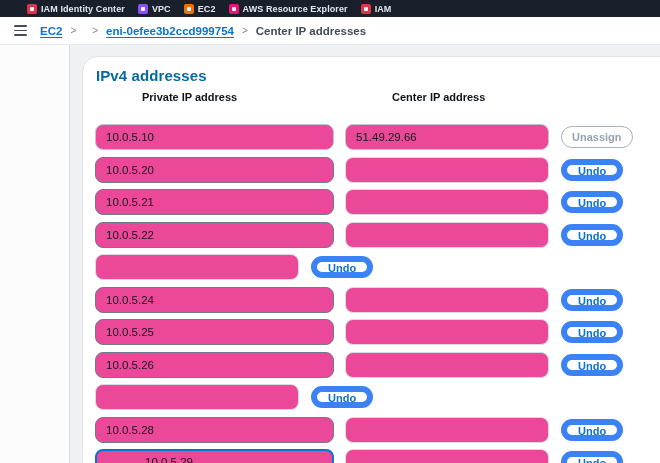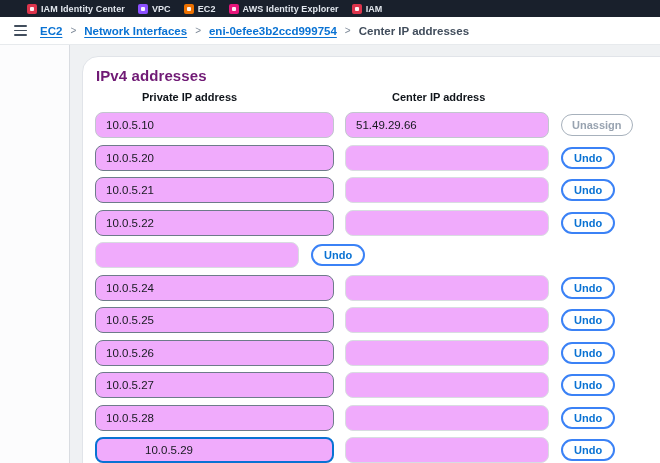--- a/index.html
+++ b/index.html
@@ -30,79 +30,78 @@
   .crumb-current { font-size:11.5px; font-weight:700; color:#414d5c; white-space:nowrap; }
 
   
   .main { position:relative; height:418px; background:#eff1f3; }
   .sidenav { position:absolute; left:0; top:0; bottom:0; width:70px; background:#fcfcfd;
              border-right:1px solid #d9dce1; }
   .card { position:absolute; left:82px; top:11px; right:-2px; bottom:-2px; background:#fff;
           border:1px solid #e1e4e9; border-top-left-radius:16px;
           padding:4px 0 0 12px; }
 
-  .card h2 { font-size:15px; line-height:18px; font-weight:700; color:#701a75;
+  .card h2 { font-size:15px; line-height:18px; font-weight:700; color:#0369a1;
              margin:6px 0 6px 1px; letter-spacing:.1px; }
-  .collabels { display:flex; margin-bottom:9px;padding-left:47px; }
+  .collabels { display:flex; margin-bottom:21px;padding-left:47px; }
   .collabel { font-size:11px; font-weight:700; color:#0f141a; }
   .collabel.c1 { width:239px; margin-right:11px; }
   .collabel.c2 { width:232px; }
 
   .row { display:flex; align-items:center; margin-bottom:6.5px; height:26px; }
   .ip { height:26px; border-radius:8px; padding:0 10px; font-size:11.5px; color:#16191f;
-        font-family:"Liberation Sans", sans-serif; background:#f0abfc; outline:none; }
+        font-family:"Liberation Sans", sans-serif; background:#ec4899; outline:none; }
   .ip.private { width:239px; margin-right:11px; }
   .ip.public  { width:204px; margin-right:12px; }
   .bdr-readonly { border:1px solid #c1c7ce; }
   .bdr-edited   { border:1.5px solid #6e7b8a; }
   .bdr-focused  { border:2px solid #0972d3;padding-left:48px; }
   .bdr-empty    { border:1px solid #d8dce1; }
 
   .btn { height:22px; border-radius:11px; background:#fff; font-weight:700; font-size:11px;
          font-family:"Liberation Sans", sans-serif; padding:0 11px; cursor:pointer;
          white-space:nowrap; }
-  .btn.outline  { border:2px solid #3b82f6; color:#0972d3;text-align:center; }
+  .btn.outline  { border:6px solid #3b82f6; color:#0972d3;text-align:center; }
   .btn.disabled { border:1.5px solid #a7b1bc; color:#98a3b0; padding:0 10px; cursor:default; }
 </style>
 </head>
 <body>
 
 <div class="tabstrip">
     <div class="btab">
     <span class="fav" style="background: rgb(221, 52, 76);"></span>
     <span class="btab-label">IAM Identity Center</span>
   </div>
     <div class="btab">
     <span class="fav" style="background: rgb(140, 79, 255);"></span>
     <span class="btab-label">VPC</span>
   </div>
     <div class="btab">
     <span class="fav" style="background: rgb(237, 113, 0);"></span>
     <span class="btab-label">EC2</span>
   </div>
     <div class="btab">
     <span class="fav" style="background: rgb(231, 21, 123);"></span>
-    <span class="btab-label">AWS Identity Explorer</span>
+    <span class="btab-label">AWS Resource Explorer</span>
   </div>
     <div class="btab">
     <span class="fav" style="background: rgb(221, 52, 76);"></span>
     <span class="btab-label">IAM</span>
   </div>
   </div>
 
 <div class="crumbbar">
   <div class="hamburger">
     <span></span>
       <span></span>
       <span></span>
   </div>
   <div class="crumbs">
       <span class="crumb-link">EC2</span>
       <span class="crumb-sep">&gt;</span>
-      <span class="crumb-link">Network Interfaces</span>
       <span class="crumb-sep">&gt;</span>
       <span class="crumb-link">eni-0efee3b2ccd999754</span>
       <span class="crumb-sep">&gt;</span>
       <span class="crumb-current">Center IP addresses</span>
     </div>
 </div>
 
 <div class="main">
   <div class="sidenav"></div>
   <div class="card">
@@ -145,21 +144,20 @@
     <input class="ip private bdr-edited" value="10.0.5.25" style="">
     <input class="ip public bdr-empty" style="">
     <button class="btn outline">Undo</button>
   </div>
         <div class="row">
     <input class="ip private bdr-edited" value="10.0.5.26" style="">
     <input class="ip public bdr-empty" style="">
     <button class="btn outline">Undo</button>
   </div>
         <div class="row">
-    <input class="ip private bdr-edited" value="10.0.5.27" style="">
     <input class="ip public bdr-empty" style="">
     <button class="btn outline">Undo</button>
   </div>
         <div class="row">
     <input class="ip private bdr-edited" value="10.0.5.28" style="">
     <input class="ip public bdr-empty" style="">
     <button class="btn outline">Undo</button>
   </div>
         <div class="row">
     <input class="ip private bdr-focused" value="10.0.5.29" style="">

